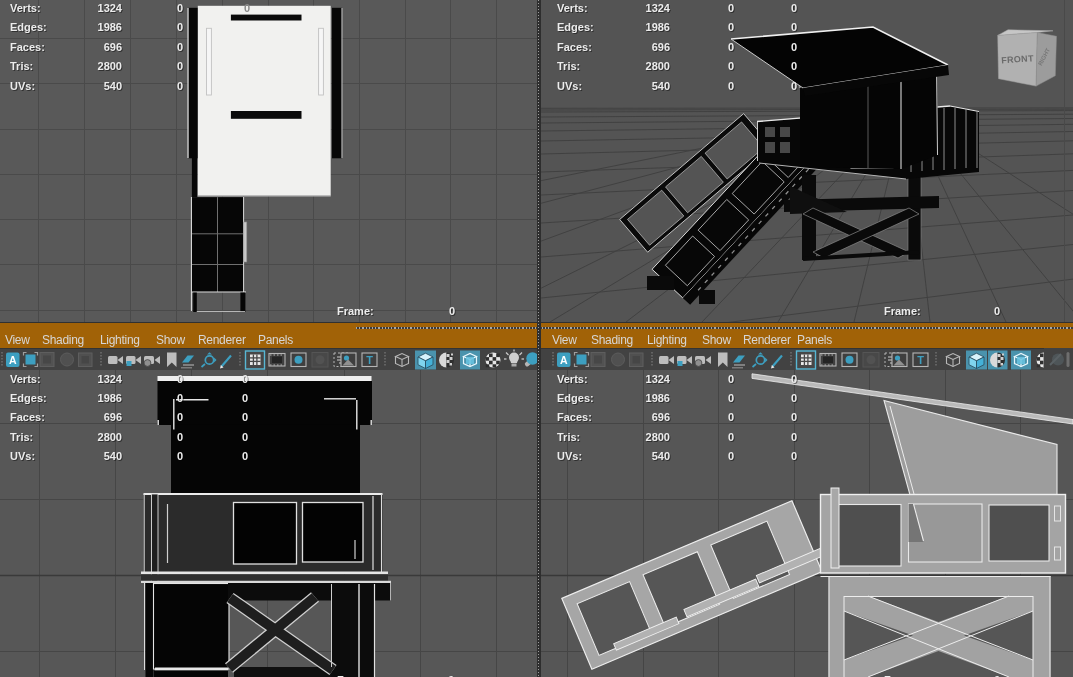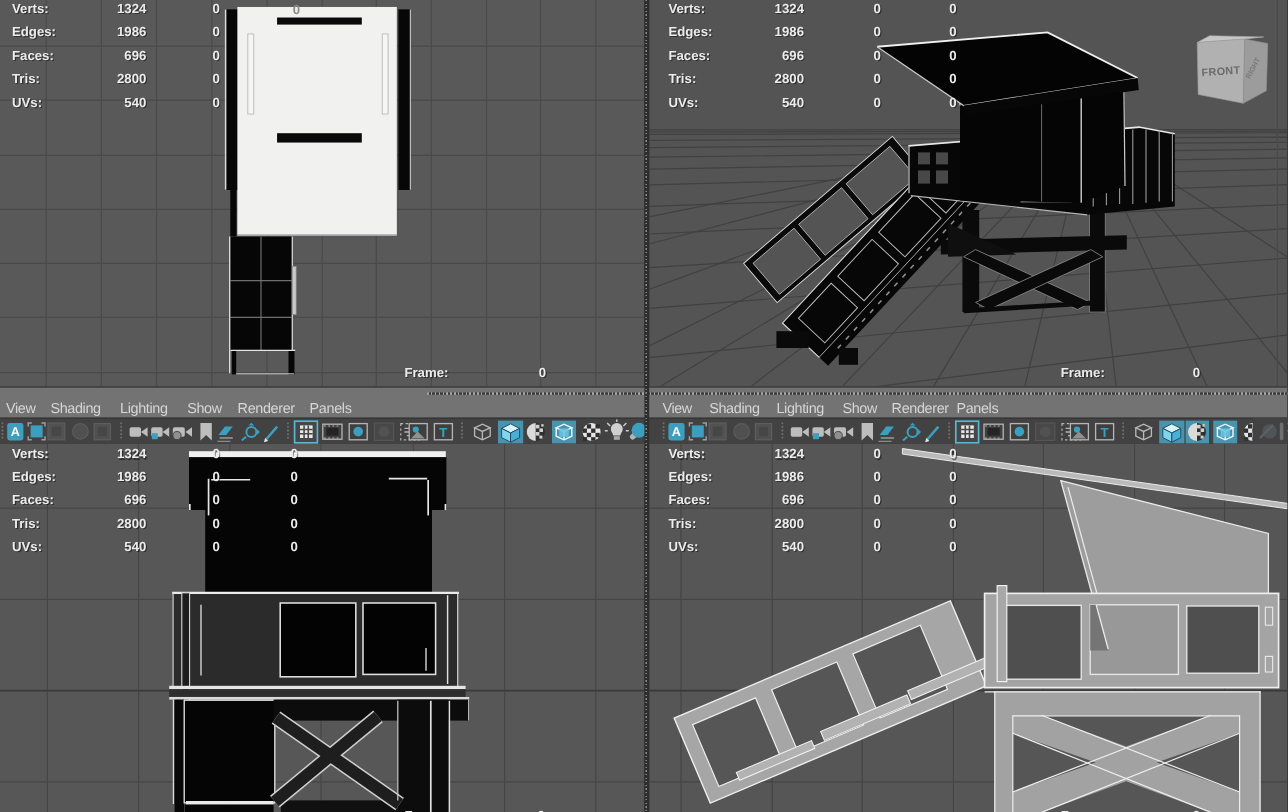--- a/index.html
+++ b/index.html
@@ -216,21 +216,21 @@
 <div class="hud" style="left:187px;top:41px">0</div>
       <div class="hud" style="left:250px;top:41px">0</div>
 <div class="hud" style="left:187px;top:60px">0</div>
       <div class="hud" style="left:250px;top:60px">0</div>
 <div class="hud" style="left:187px;top:80px">0</div>
       <div class="hud" style="left:250px;top:80px">0</div>
 <div class="hud" style="left:343px;top:305px">Frame:</div>
 <div class="hud" style="left:453px;top:305px">0</div>
 </div>
 
-<div style="position:absolute;left:0;top:322px;width:1073px;height:48px;background:#737373;border-top:1px solid #313131;box-sizing:border-box">
+<div style="position:absolute;left:0;top:322px;width:1073px;height:48px;background:#a16207;border-top:1px solid #313131;box-sizing:border-box">
   <div style="position:absolute;left:356px;top:4px;width:717px;height:1.5px;background:repeating-linear-gradient(90deg,#a8a8a8 0 1.2px,#3b3b3b 1.2px 3.2px)"></div>
   <div style="position:absolute;left:0;top:25px;width:1073px;height:23px;background:#424242;border-top:1px solid #343434"></div>
   <div class="menu" style="left:5px;top:10px">View</div>
   <div class="menu" style="left:42px;top:10px">Shading</div>
   <div class="menu" style="left:100px;top:10px">Lighting</div>
   <div class="menu" style="left:156px;top:10px">Show</div>
   <div class="menu" style="left:198px;top:10px">Renderer</div>
   <div class="menu" style="left:258px;top:10px">Panels</div>
   <div class="menu" style="left:552px;top:10px">View</div>
   <div class="menu" style="left:591px;top:10px">Shading</div>

